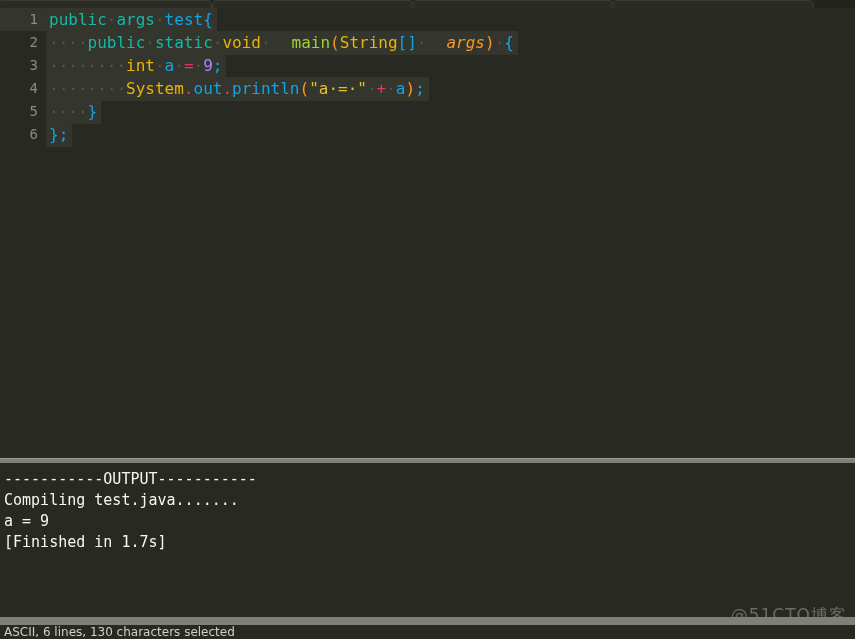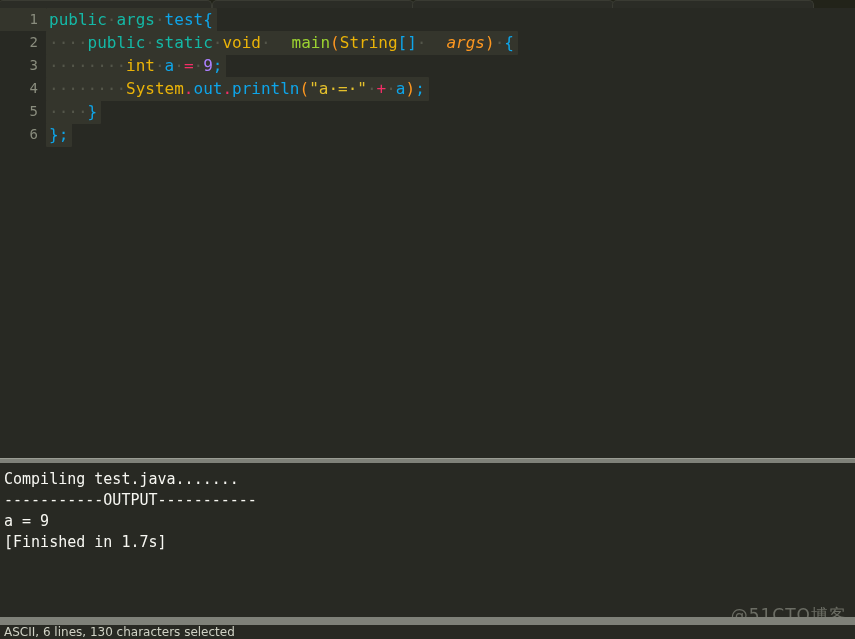--- a/index.html
+++ b/index.html
@@ -104,22 +104,22 @@
         <div class="row"><span class="ln">5</span></div>
         <div class="row"><span class="ln">6</span></div>
       </div>
   </div>
 
   <div class="splitter">
     <div class="splitter-top"></div>
   </div>
 
   <div class="output">
+    <div class="oline">-----------OUTPUT-----------</div>
     <div class="oline">Compiling test.java.......</div>
-    <div class="oline">-----------OUTPUT-----------</div>
     <div class="oline">a = 9</div>
     <div class="oline">[Finished in 1.7s]</div>
   </div>
 
   <div class="watermark">@51CTO博客</div>
 
   <div class="hscroll">
     <div class="hscroll-thumb"></div>
   </div>
 

